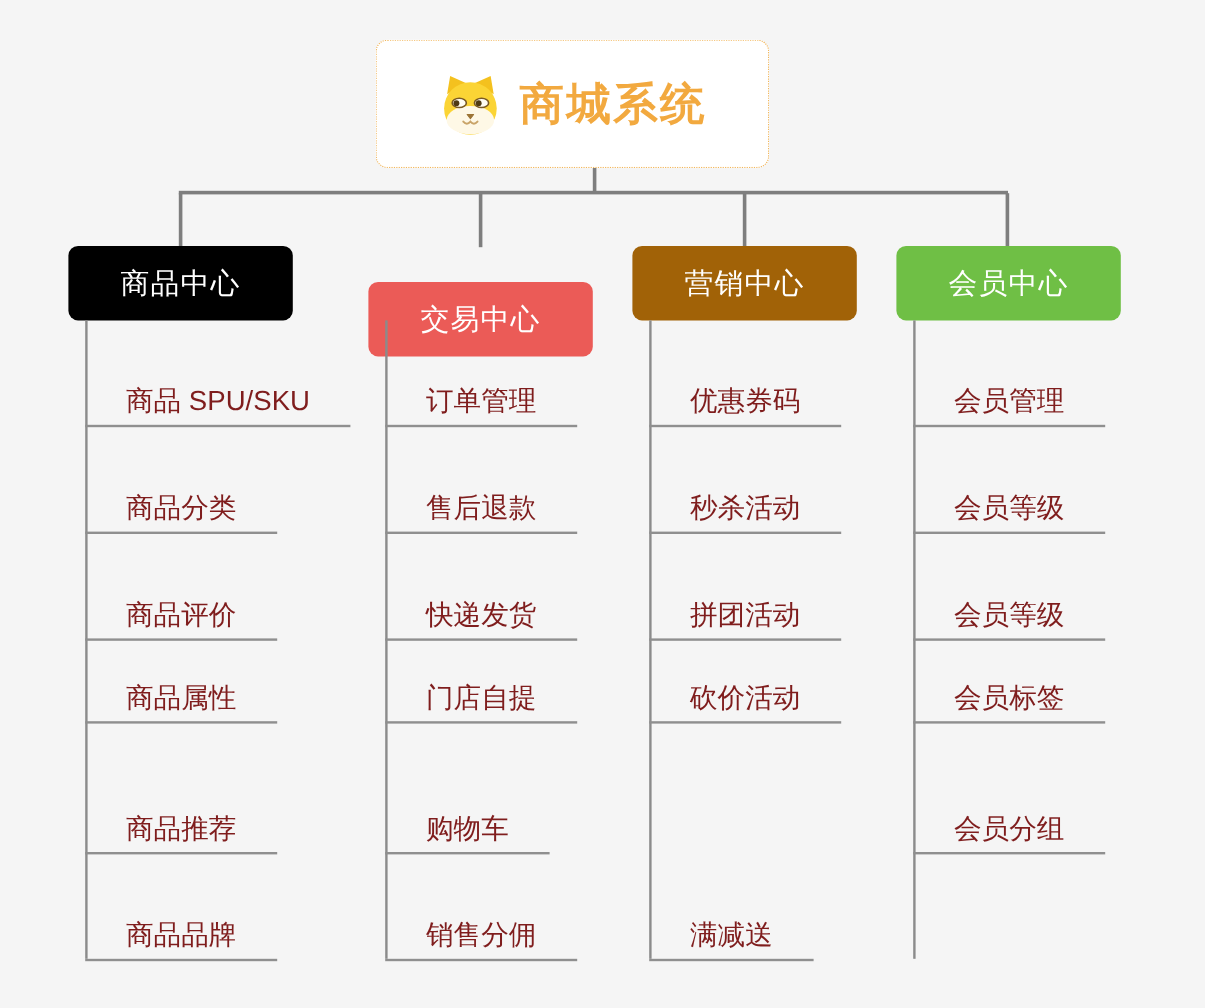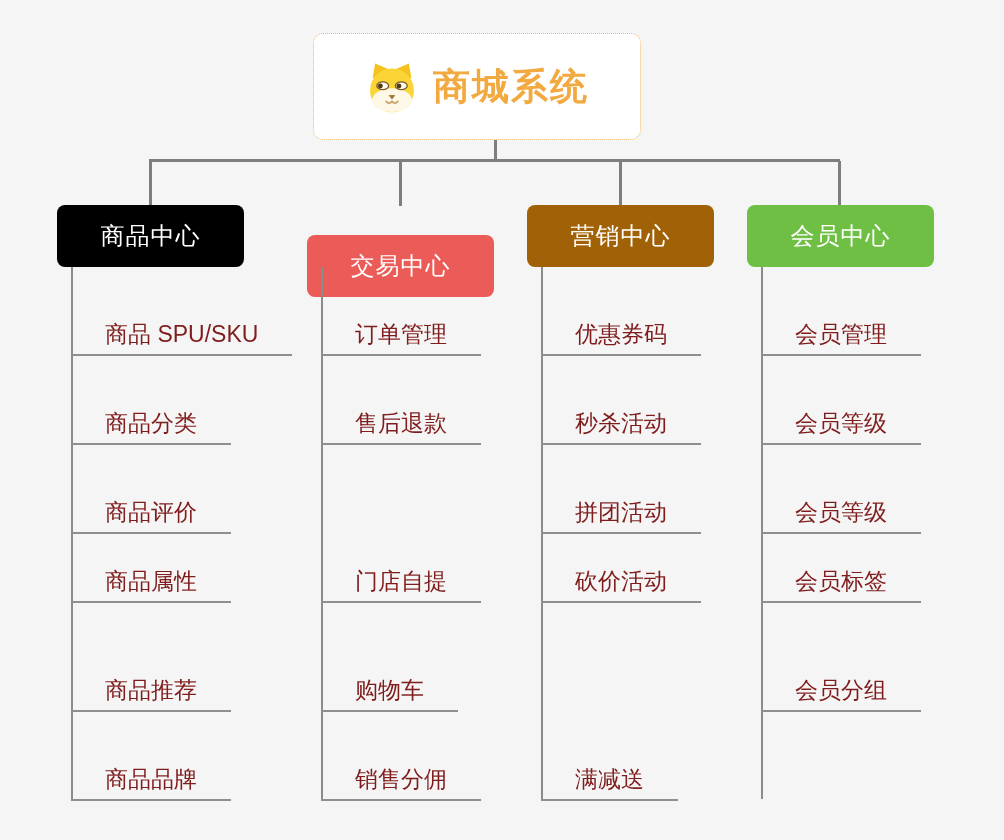--- a/index.html
+++ b/index.html
@@ -88,20 +88,21 @@
     <div class="item i3">商品属性</div>
     <div class="item i4">商品推荐</div>
     <div class="item i5">商品品牌</div>
   </div>
 
   <div class="col c2">
     <div class="hdr" style="background: rgb(235, 91, 87); margin-top: 30px;">交易中心</div>
     <div class="trunk"></div>
     <div class="item i0">订单管理</div>
     <div class="item i1">售后退款</div>
+    <div class="item i2">快递发货</div>
     <div class="item i3">门店自提</div>
     <div class="item i4">购物车</div>
     <div class="item i5">销售分佣</div>
   </div>
 
   <div class="col c3">
     <div class="hdr" style="background: #a16207; text-align: right;">营销中心</div>
     <div class="trunk"></div>
     <div class="item i0">优惠券码</div>
     <div class="item i1">秒杀活动</div>

